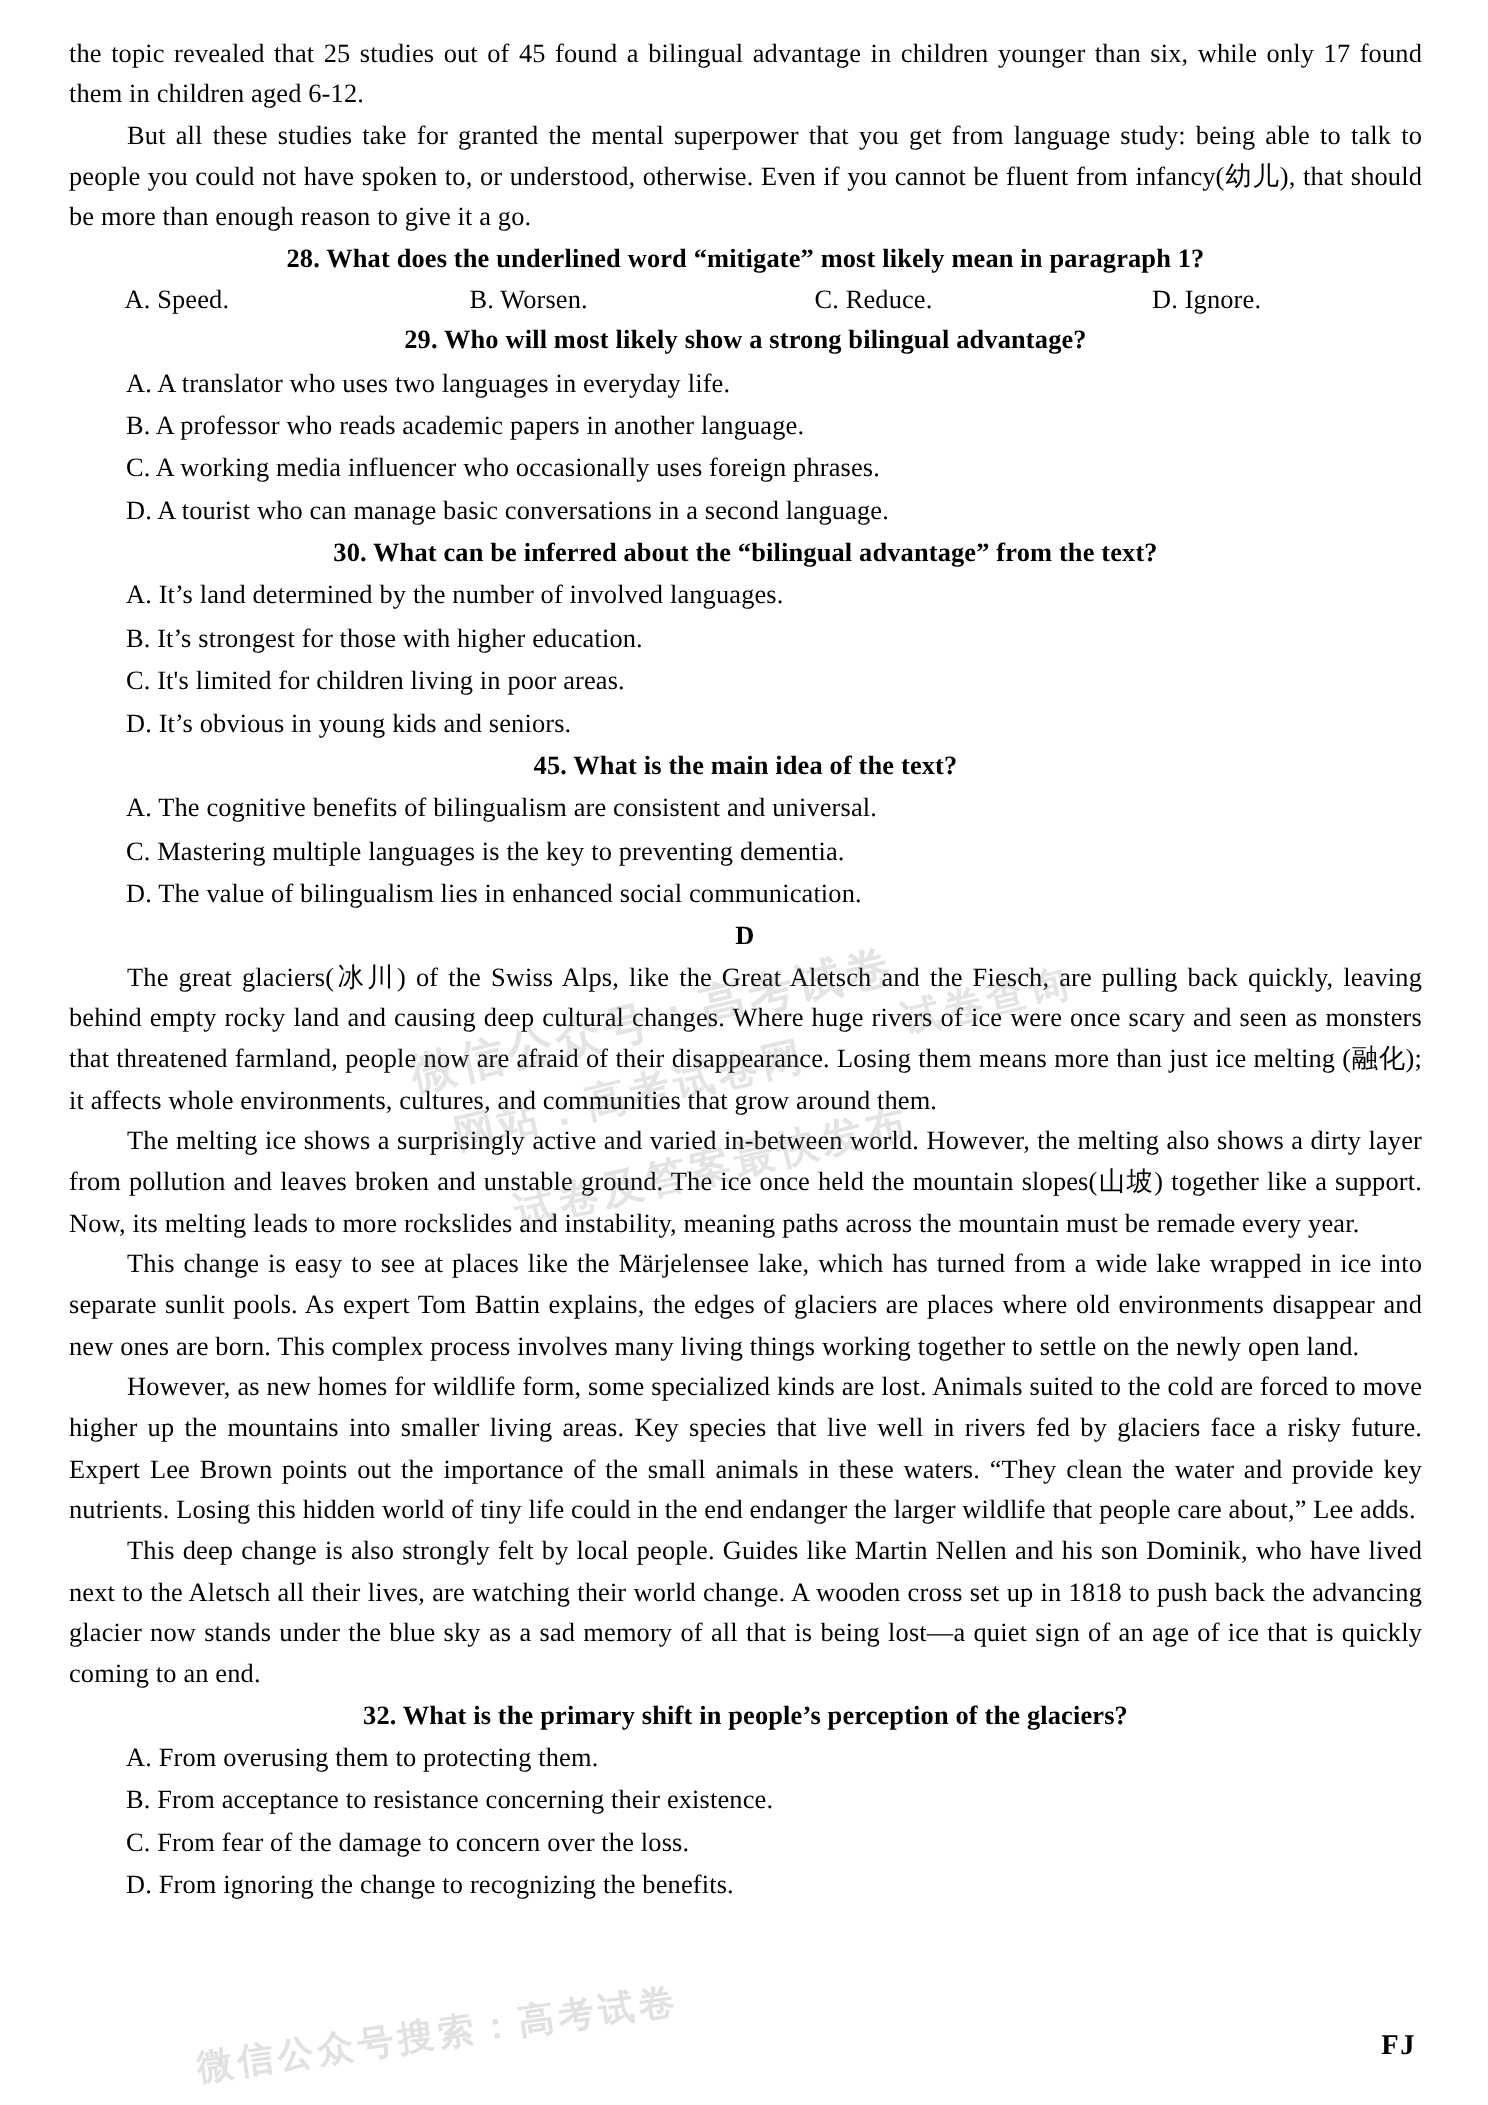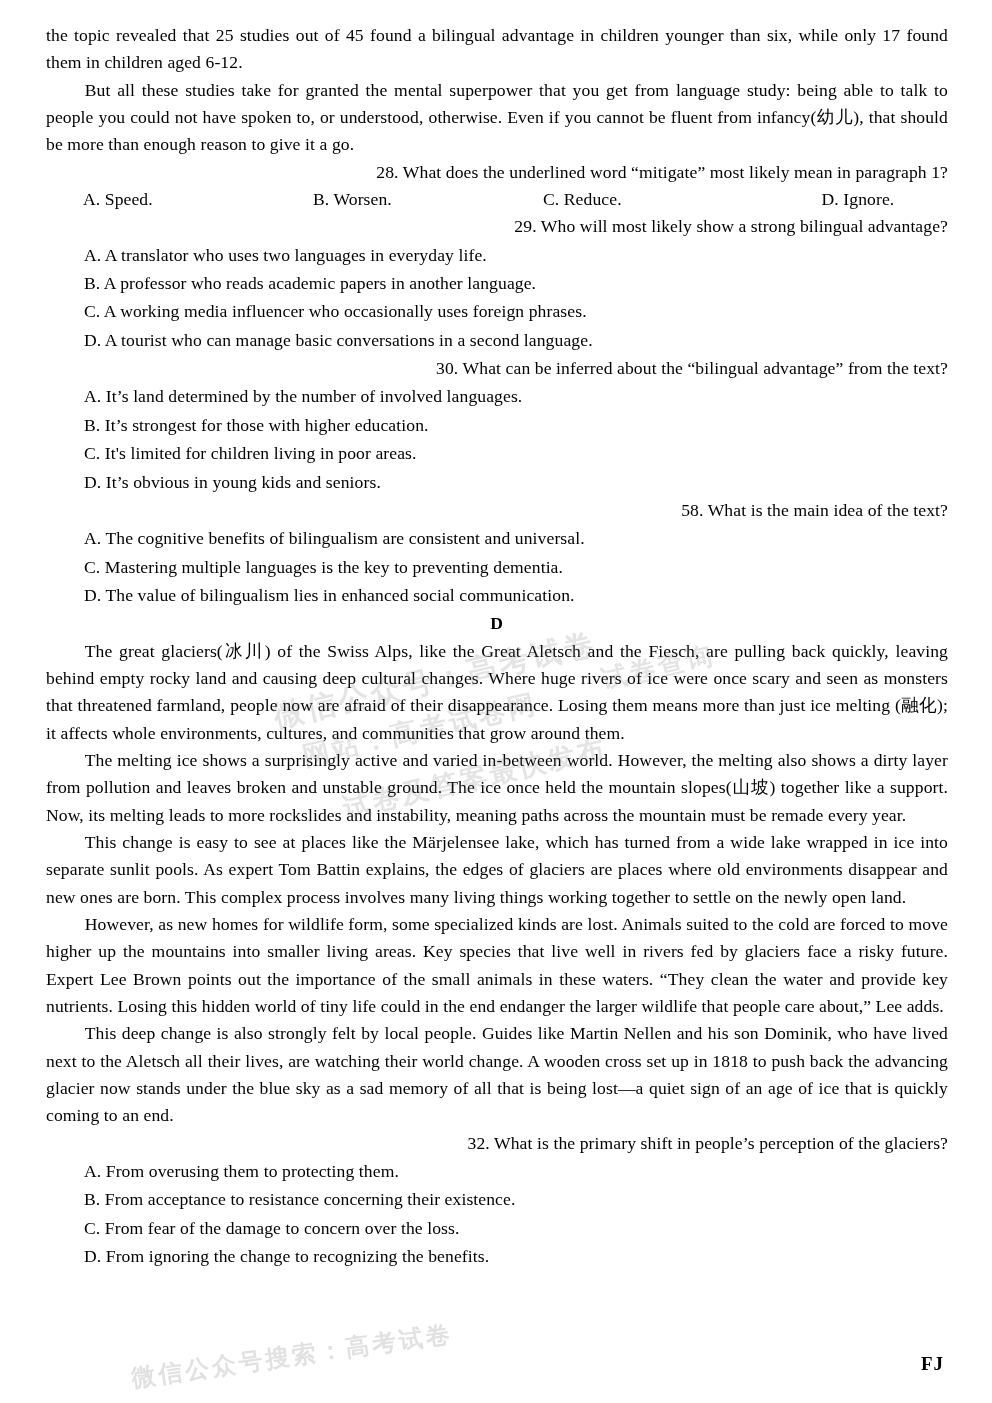--- a/index.html
+++ b/index.html
@@ -34,34 +34,35 @@
   p {
     margin: 0;
     text-align: justify;
     text-justify: inter-word;
   }
   .indent {
     text-indent: 2.2em;
   }
   .q-line {
     margin: 0;
-    text-align: right;
+    text-align: center;
+    font-weight: bold;
   }
   .opt-row {
     display: flex;
     margin: 0;
     padding-left: 2.1em;
   }
   .opt-row .opt {
     white-space: nowrap;
   }
   .opt-a { width: 230px; }
   .opt-b { width: 230px; }
   .opt-c { width: 225px; }
-  .opt-d { width: 180px; text-align: center; }
+  .opt-d { width: 180px; }
   .sub-opt {
     margin: 1px;
     padding-left: 2.1em;
     text-align: left;
   }
   .section-letter {
     text-align: center;
     font-weight: bold;
     margin: 0;
     letter-spacing: 1px;
@@ -161,21 +162,21 @@
     <p class="sub-opt">B. A professor who reads academic papers in another language.</p>
     <p class="sub-opt">C. A working media influencer who occasionally uses foreign phrases.</p>
     <p class="sub-opt">D. A tourist who can manage basic conversations in a second language.</p>
 
     <p class="q-line"><span>30.</span> <span>What can be inferred about the “bilingual advantage” from the text?</span></p>
     <p class="sub-opt">A. It’s land determined by the number of involved languages.</p>
     <p class="sub-opt">B. It’s strongest for those with higher education.</p>
     <p class="sub-opt">C. It's limited for children living in poor areas.</p>
     <p class="sub-opt">D. It’s obvious in young kids and seniors.</p>
 
-    <p class="q-line"><span>58.</span> <span>What is the main idea of the text?</span></p>
+    <p class="q-line"><span>45.</span> <span>What is the main idea of the text?</span></p>
     <p class="sub-opt">A. The cognitive benefits of bilingualism are consistent and universal.</p>
     <p class="sub-opt">C. Mastering multiple languages is the key to preventing dementia.</p>
     <p class="sub-opt">D. The value of bilingualism lies in enhanced social communication.</p>
 
     <p class="section-letter">D</p>
 
     <p class="indent">The great glaciers(冰川) of the Swiss Alps, like the Great Aletsch and the Fiesch, are pulling back quickly, leaving behind empty rocky land and causing deep cultural changes. Where huge rivers of ice were once scary and seen as monsters that threatened farmland, people now are afraid of their disappearance. Losing them means more than just ice melting (融化); it affects whole environments, cultures, and communities that grow around them.</p>
     <p class="indent">The melting ice shows a surprisingly active and varied in-between world. However, the melting also shows a dirty layer from pollution and leaves broken and unstable ground. The ice once held the mountain slopes(山坡) together like a support. Now, its melting leads to more rockslides and instability, meaning paths across the mountain must be remade every year.</p>
     <p class="indent">This change is easy to see at places like the Märjelensee lake, which has turned from a wide lake wrapped in ice into separate sunlit pools. As expert Tom Battin explains, the edges of glaciers are places where old environments disappear and new ones are born. This complex process involves many living things working together to settle on the newly open land.</p>
     <p class="indent">However, as new homes for wildlife form, some specialized kinds are lost. Animals suited to the cold are forced to move higher up the mountains into smaller living areas. Key species that live well in rivers fed by glaciers face a risky future. Expert Lee Brown points out the importance of the small animals in these waters. “They clean the water and provide key nutrients. Losing this hidden world of tiny life could in the end endanger the larger wildlife that people care about,” Lee adds.</p>

